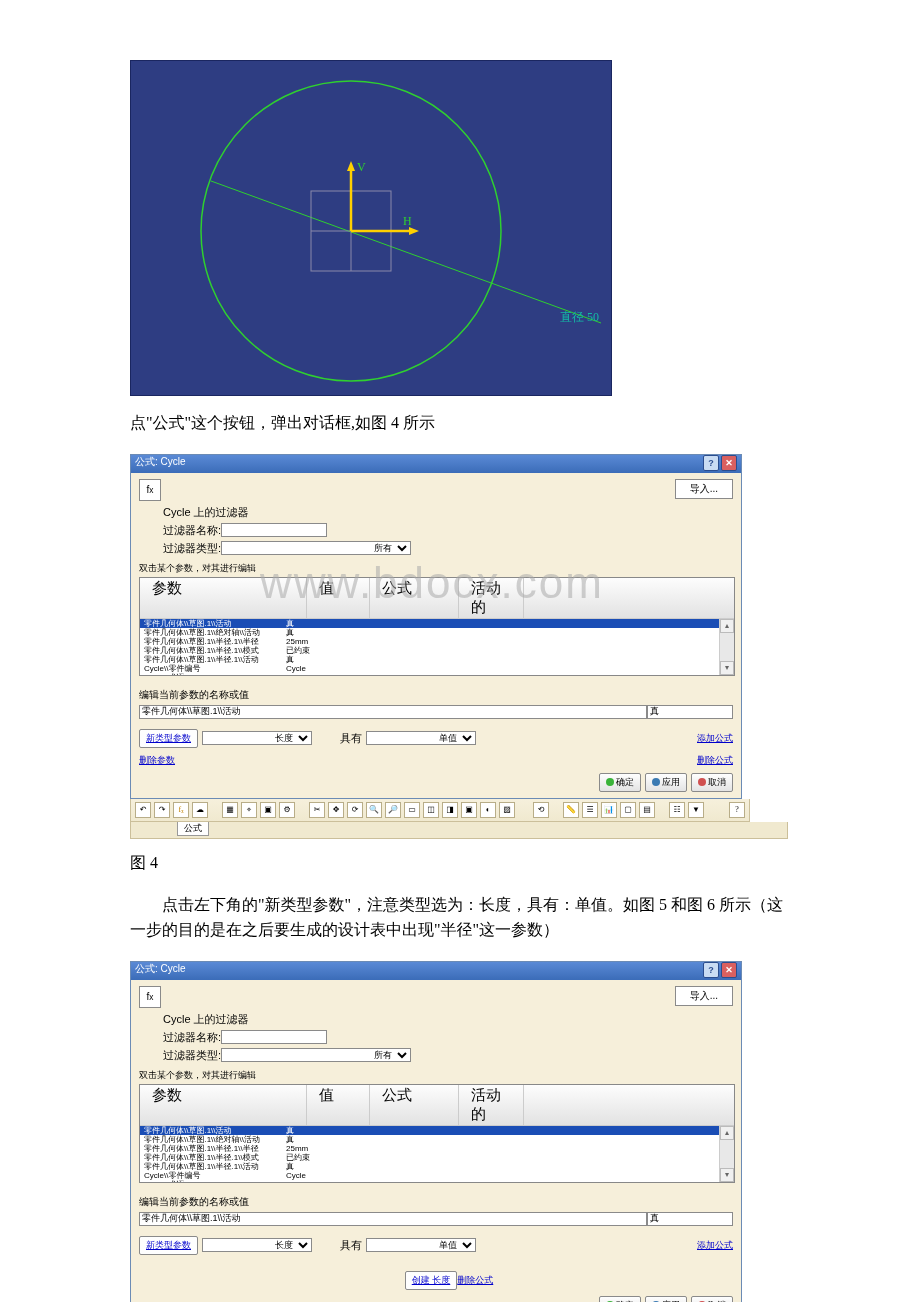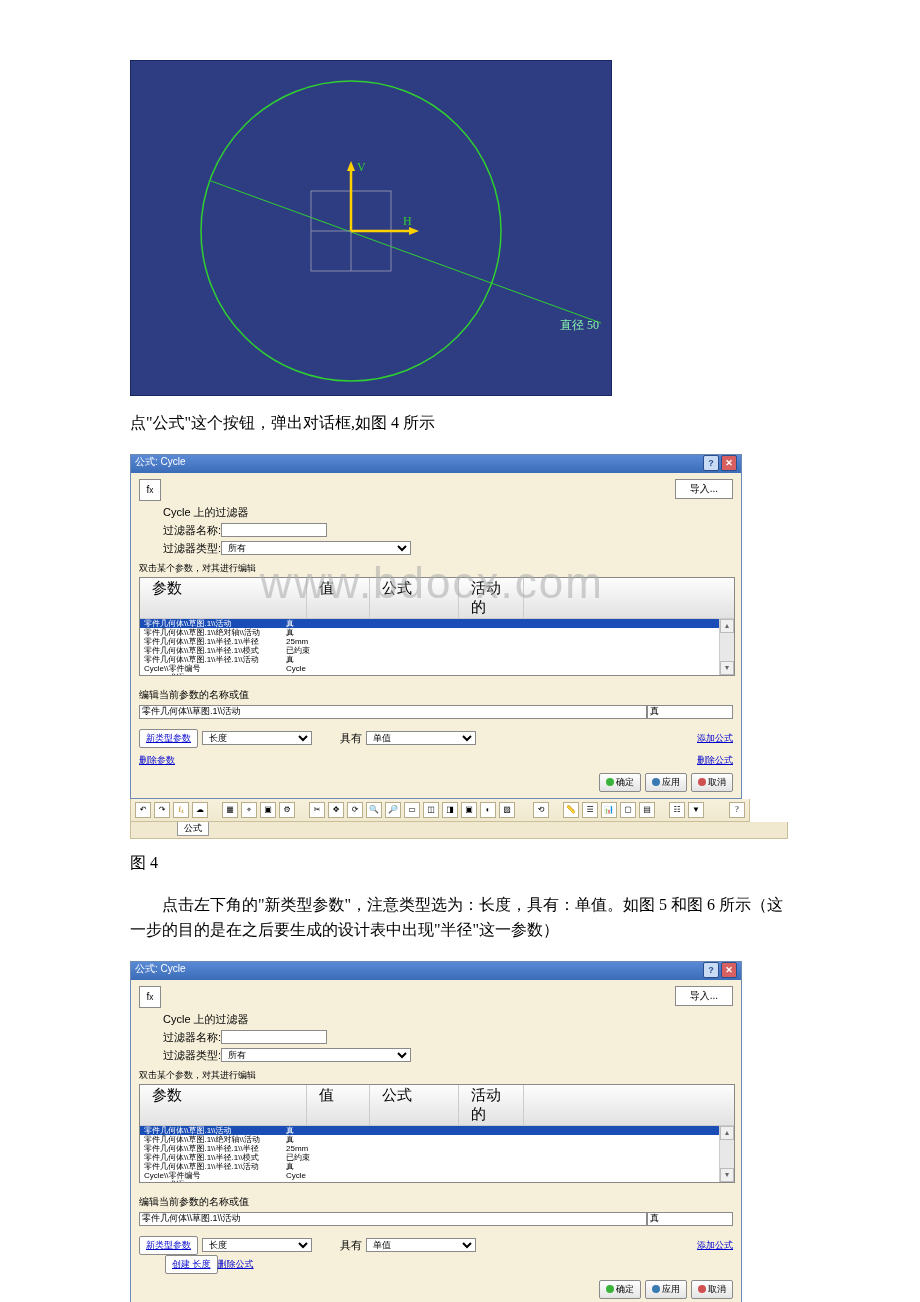--- a/index.html
+++ b/index.html
@@ -38,24 +38,24 @@
   position: relative;
   border: 1px solid #1a2660;
 }
 .cad-viewport svg {
   width: 100%;
   height: 100%;
   display: block;
 }
 .diam-label {
   position: absolute;
-  color: #86efac;
+  color: #14b8a6;
   font-size: 12px;
   right: 12px;
-  top: 256px;
+  top: 248px;
 }
 
 
 .dialog {
   width: 610px;
   border: 1px solid #6b8bb5;
   font-family: "Microsoft YaHei", "SimSun", sans-serif;
   font-size: 10px;
   background: #f6efda;
   position: relative;
@@ -127,20 +127,21 @@
   height: 12px;
   font-size: 9px;
   padding: 0 2px;
 }
 .select-input {
   background: #fff;
   border: 1px solid #8a8a8a;
   height: 14px;
   font-size: 9px;
   padding: 0 2px;
+  text-align: right;
 }
 .section-label {
   font-size: 9px;
   margin-top: 6px;
   margin-bottom: 2px;
 }
 .table {
   border: 1px solid #888;
   background: #fff;
   width: 100%;
@@ -553,21 +554,21 @@
           <div style="display:flex; gap:4px; align-items:center;">
             <button class="dlg-btn" style="background:#fefefe;">
                 <span class="link-text">新类型参数</span>
               </button>
             <select class="select-input" style="width:110px;"><option>长度</option></select>
             <span class="lbl">具有</span>
             <select class="select-input" style="width:110px;"><option>单值</option></select>
           </div>
           <span class="link-text">添加公式</span>
         </div>
-        <div class="row" style="margin-top:0; justify-content:flex-start;padding-left:26px;">
+        <div class="row" style="margin-top:16px; justify-content:center;padding-left:26px;">
           <button class="dlg-btn" style="background:#fefefe;">
               <span class="link-text">创建 长度</span>
             </button>
           <span class="link-text">删除公式</span>
         </div>
 
         <div class="btn-row">
           <button class="dlg-btn">
               <span class="dot green"></span>
               <span>确定</span>

